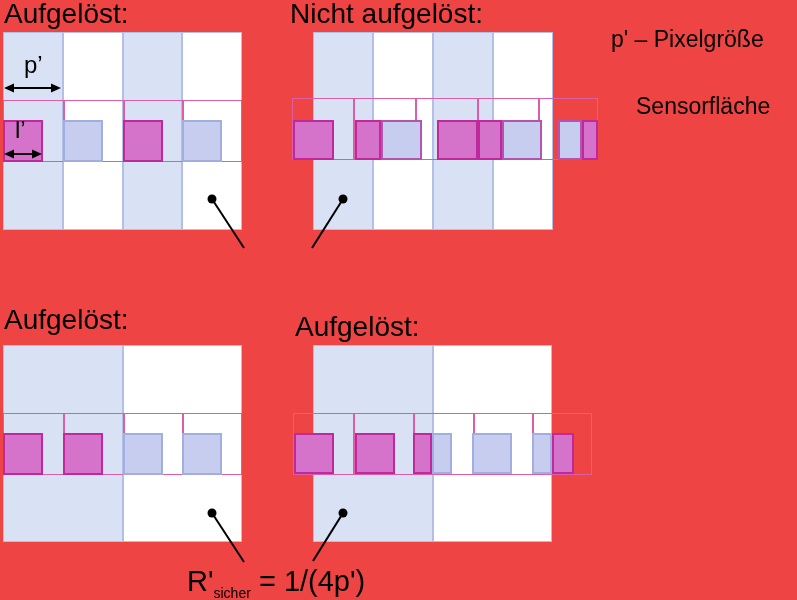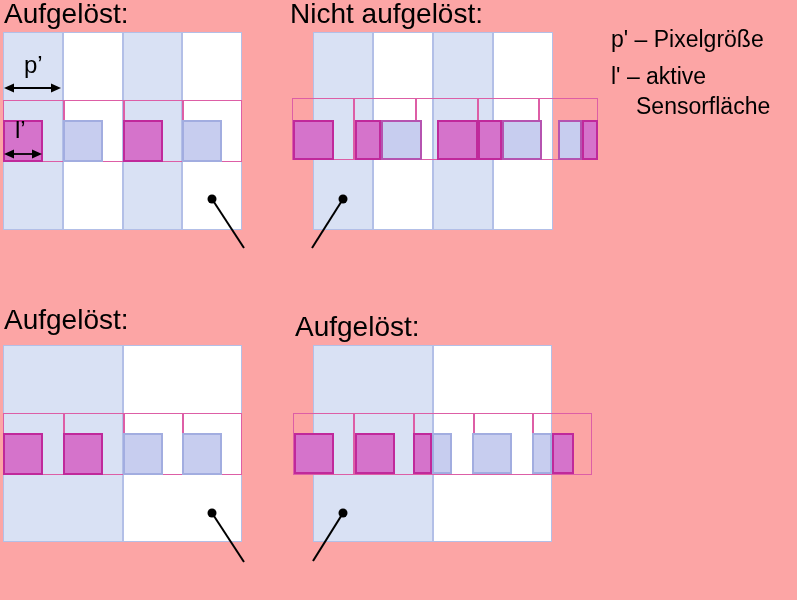--- a/index.html
+++ b/index.html
@@ -1,17 +1,17 @@
 <!DOCTYPE html>
 <html><head>
 <meta charset="utf-8">
 <style>
   html,body{margin:0;padding:0;background:#fff;}
   #canvas{
-    position:relative;width:797px;height:600px;background:#fca5a5;overflow:hidden;
+    position:relative;width:797px;height:600px;background:#ef4444;overflow:hidden;
     font-family:"Liberation Sans",sans-serif;color:#000;
   }
   #diagram-layer{position:absolute;left:0;top:0;width:797px;height:600px;z-index:1;}
   #diagram-layer div{position:absolute;box-sizing:border-box;}
   #overlay{position:absolute;left:0;top:0;z-index:2;pointer-events:none;}
   .txt{position:absolute;z-index:3;white-space:pre;line-height:1;}
   .title{font-size:28px;}
   #title-tl{left:4px;top:0px;}
   #title-tr{left:290px;top:0px;}
   #title-bl{left:4px;top:306px;}
@@ -105,21 +105,21 @@
       <polygon points="4,154 14,149.5 14,158.5" fill="#000000"></polygon>
       <polygon points="42,154 32,149.5 32,158.5" fill="#000000"></polygon>
     </svg>
 
   <div class="txt title" id="title-tl">Aufgelöst:</div>
   <div class="txt title" id="title-tr">Nicht aufgelöst:</div>
   <div class="txt title" id="title-bl">Aufgelöst:</div>
   <div class="txt title" id="title-br">Aufgelöst:</div>
 
   <div class="txt legend-line" id="legend-1">p' – Pixelgröße</div>
-  <div class="txt legend-line" id="legend-2">l' – aktive</div>
   <div class="txt legend-line" id="legend-3">Sensorfläche</div>
 
   <div class="txt dim-label" id="label-p">p’</div>
   <div class="txt dim-label" id="label-l">l’</div>
 
 
+  <div class="formula" id="formula-sicher"><span class="f-base">R'</span><span class="f-sub">sicher</span><span class="f-rest"> = 1/(4p')</span></div>
 
 </div>
 
 </body></html>

